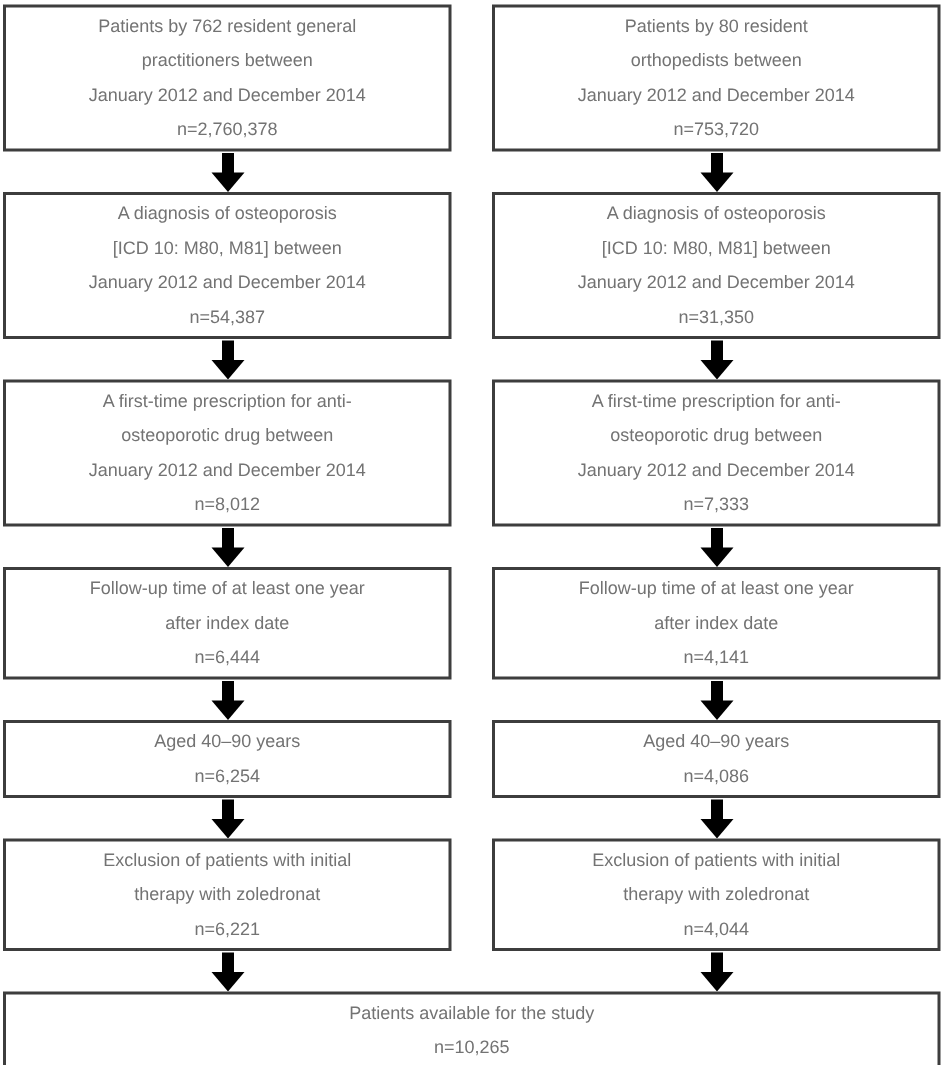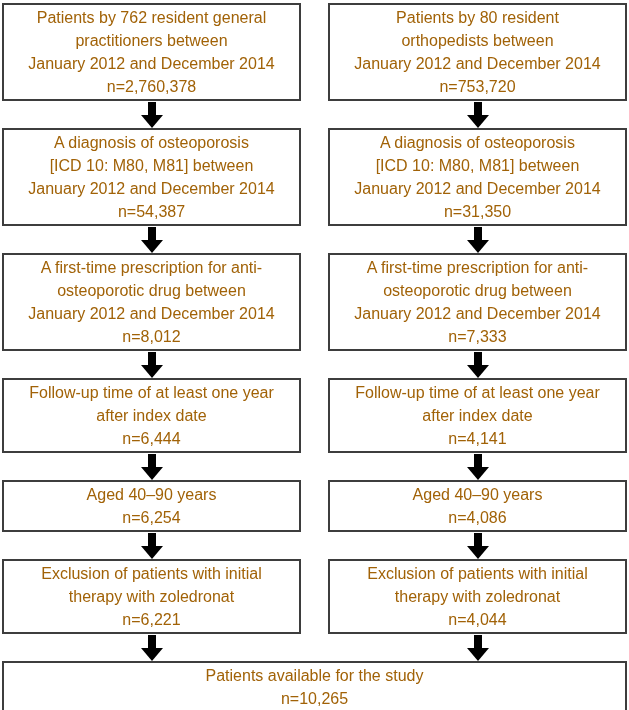--- a/index.html
+++ b/index.html
@@ -19,22 +19,22 @@
     padding: 3px 2px 5px 2px;
     display: grid;
     grid-template-columns: 1fr 1fr;
     column-gap: 27px;
     align-content: start;
   }
   .box {
     box-sizing: border-box;
     border: 2px solid #3d3d3d;
     background: #ffffff;
-    color: #a16207;
-    font-size: 16px;
+    color: #737373;
+    font-size: 12px;
     line-height: 23px;
     white-space: pre-line;
     text-align: center;
     display: flex;
     align-items: center;
     justify-content: center;
     padding: 1px 6px;
   }
   .final-box {
     grid-column: 1 / -1;

